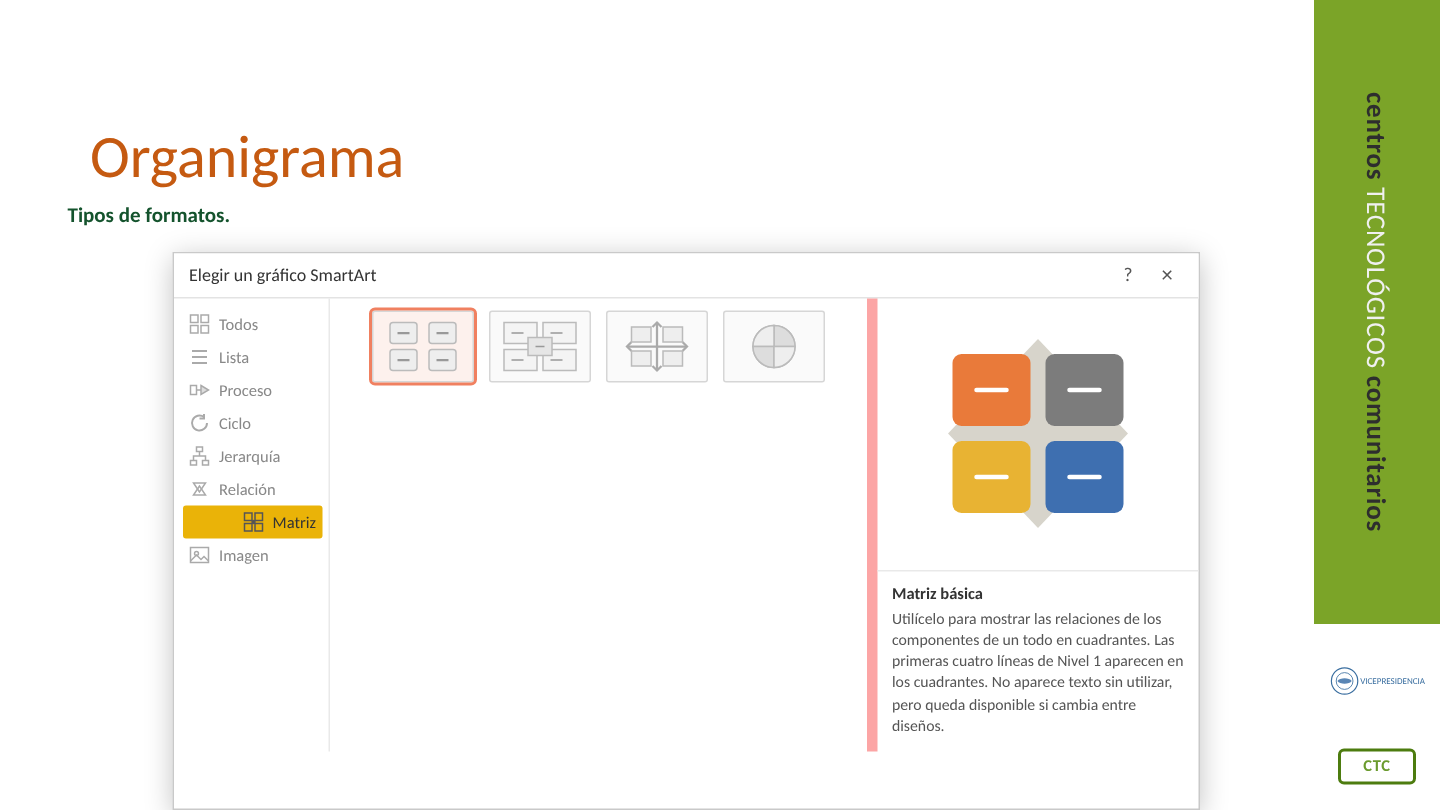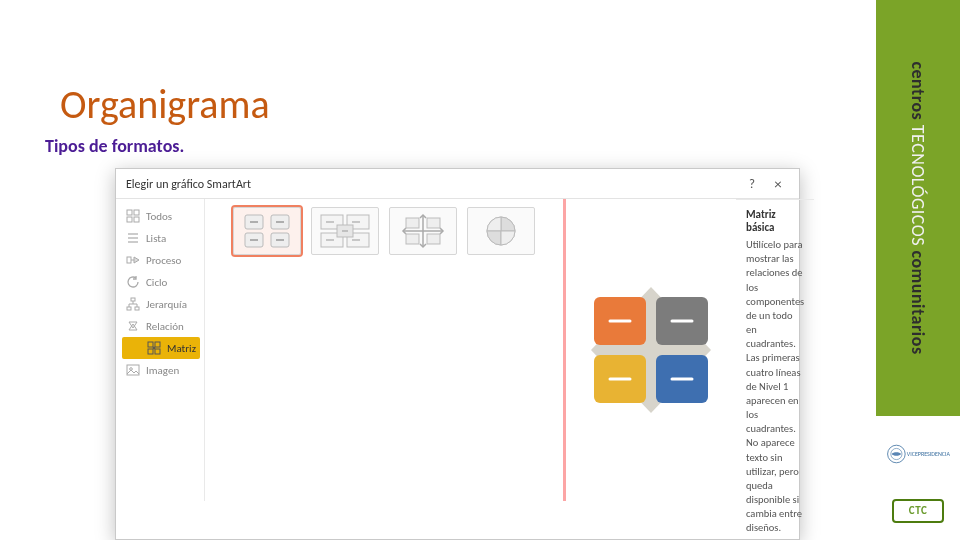--- a/index.html
+++ b/index.html
@@ -1,40 +1,40 @@
 <!DOCTYPE html>
 <html><head>
 <meta charset="utf-8">
 <style>
   * { box-sizing: border-box; margin: 0; padding: 0; }
   html, body { width: 960px; height: 540px; font-family: "Segoe UI", Calibri, Arial, sans-serif; background: #fff; overflow: hidden; }
   .slide { position: relative; width: 960px; height: 540px; }
   .main { position: absolute; left: 0; top: 0; width: 876px; height: 540px; }
   .title { position: absolute; left: 60px; top: 80px; font-size: 40px; font-weight: 400; color: #C55A11; font-family: Calibri, sans-serif; }
-  .subtitle { position: absolute; left: 45px; top: 135px; font-size: 18px; font-weight: 600; color: #4c1d95; }
+  .subtitle { position: absolute; left: 45px; top: 135px; font-size: 14px; font-weight: 600; color: #14532d; }
 
   
   .dialog { position: absolute; left: 115px; top: 168px; width: 685px; height: 372px; border: 1px solid #c9c9c9; background: #fff; box-shadow: 0 4px 18px rgba(0,0,0,0.25); }
   .dlg-titlebar { height: 30px; display: flex; align-items: center; padding: 0 8px 0 10px; font-size: 12px; color: #333; background: #fff; border-bottom: 1px solid #e3e3e3; }
   .dlg-title { flex: 1; font-weight: 400; }
   .dlg-help, .dlg-close { width: 26px; text-align: center; font-size: 13px; color: #555; cursor: pointer; }
   .dlg-close { font-size: 15px; }
 
   .dlg-body { display: flex; height: 302px; gap: 20px; }
   .cat-list { width: 110px; border-right: 1px solid #e9e9e9; padding: 6px 4px 6px 6px; }
   .cat-item { display: flex; align-items: center; gap: 6px; height: 22px; padding: 0 4px; font-size: 11px; color: #888; border-radius: 2px; cursor: pointer; }
   .cat-item.selected { background: #eab308; color: #333; justify-content: flex-end; }
   .cat-icon { width: 14px; height: 14px; display: flex; align-items: center; justify-content: center; }
   .cat-icon svg { width: 14px; height: 14px; }
 
   .gallery { flex: 1; padding: 8px; display: flex; gap: 10px; align-items: flex-start; }
   .thumb { width: 68px; height: 48px; border: 1px solid #d6d6d6; background: #fafafa; display: flex; align-items: center; justify-content: center; border-radius: 2px; cursor: pointer; }
   .thumb.selected { outline: 2px solid #F08060; outline-offset: 0; background: #fdf1ed; }
 
-  .preview { width: 236px; border-left: 3px solid #fca5a5; display: flex; flex-direction: row; }
+  .preview { width: 236px; border-left: 7px solid #fca5a5; display: flex; flex-direction: column; }
   .preview-img { flex: 1; display: flex; align-items: center; justify-content: center; }
   .preview-svg { width: 170px; height: 150px; }
   .preview-text { border-top: 1px solid #e9e9e9; padding: 8px 10px 10px 10px; }
   .preview-title { font-size: 11px; font-weight: 600; color: #333; margin-bottom: 4px; }
   .preview-desc { font-size: 10.5px; line-height: 1.35; color: #555; }
 
   .dlg-footer { height: 40px; border-top: 1px solid #e3e3e3; display: flex; justify-content: flex-end; align-items: center; gap: 8px; padding: 0 10px; }
   .btn { min-width: 72px; height: 23px; padding: 0 12px; font-size: 11px; border: 1px solid #adadad; background: #fdfdfd; cursor: pointer; }
   .btn.primary { border-color: #6aa2de; background: #fff; }
 

